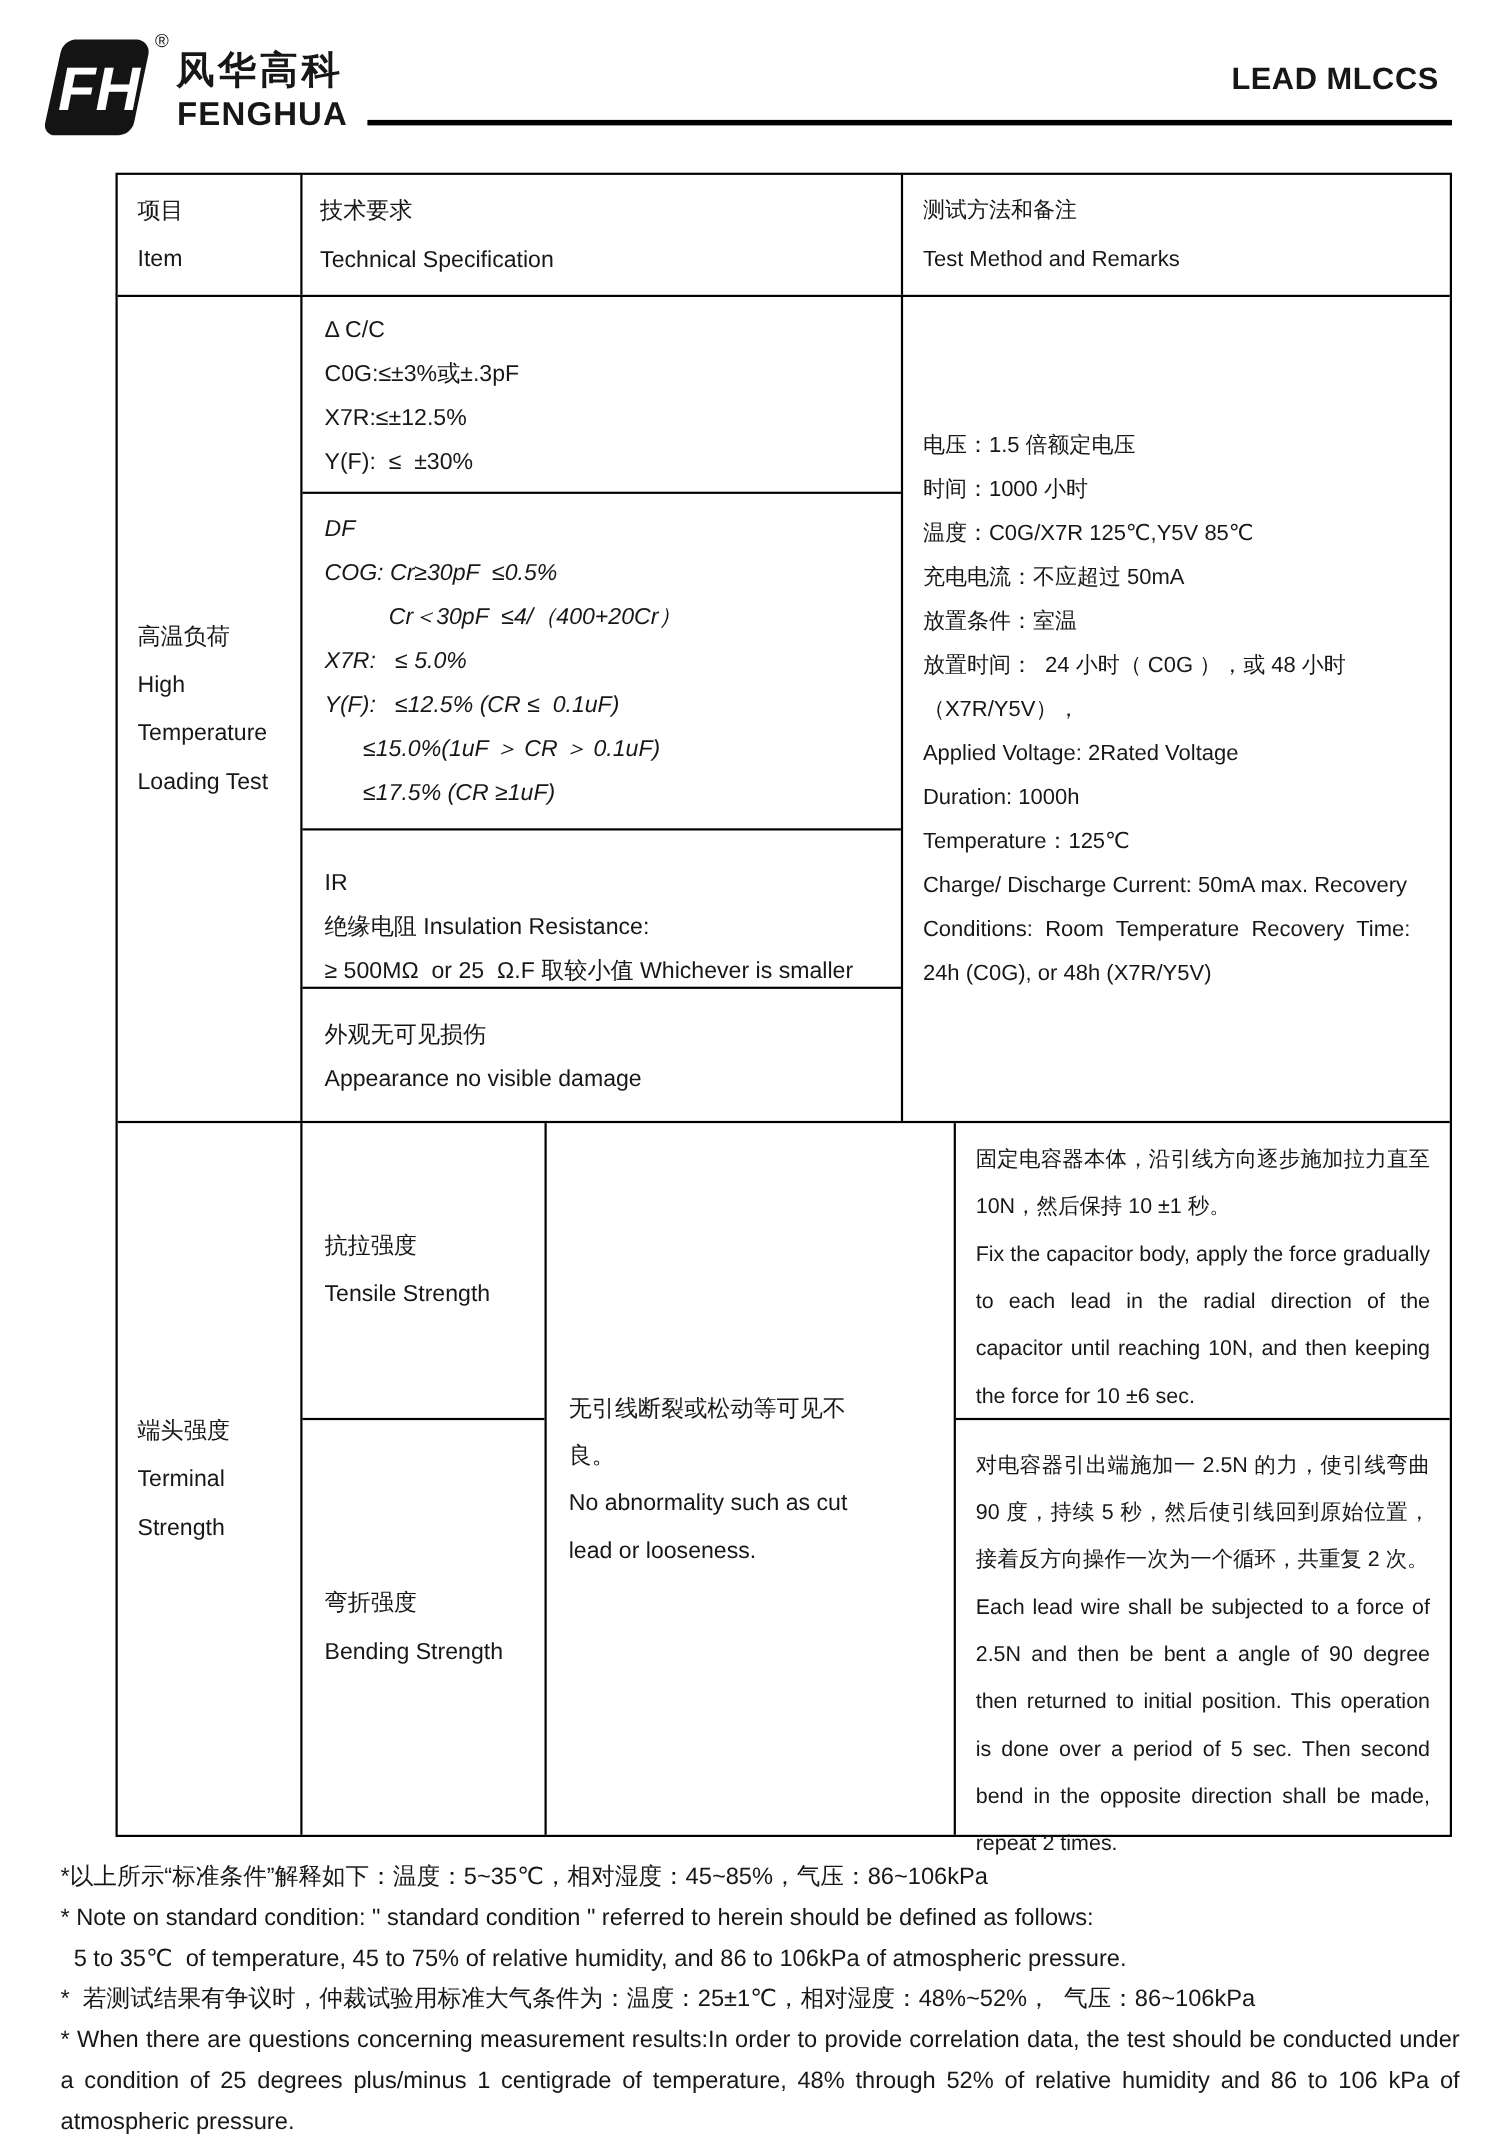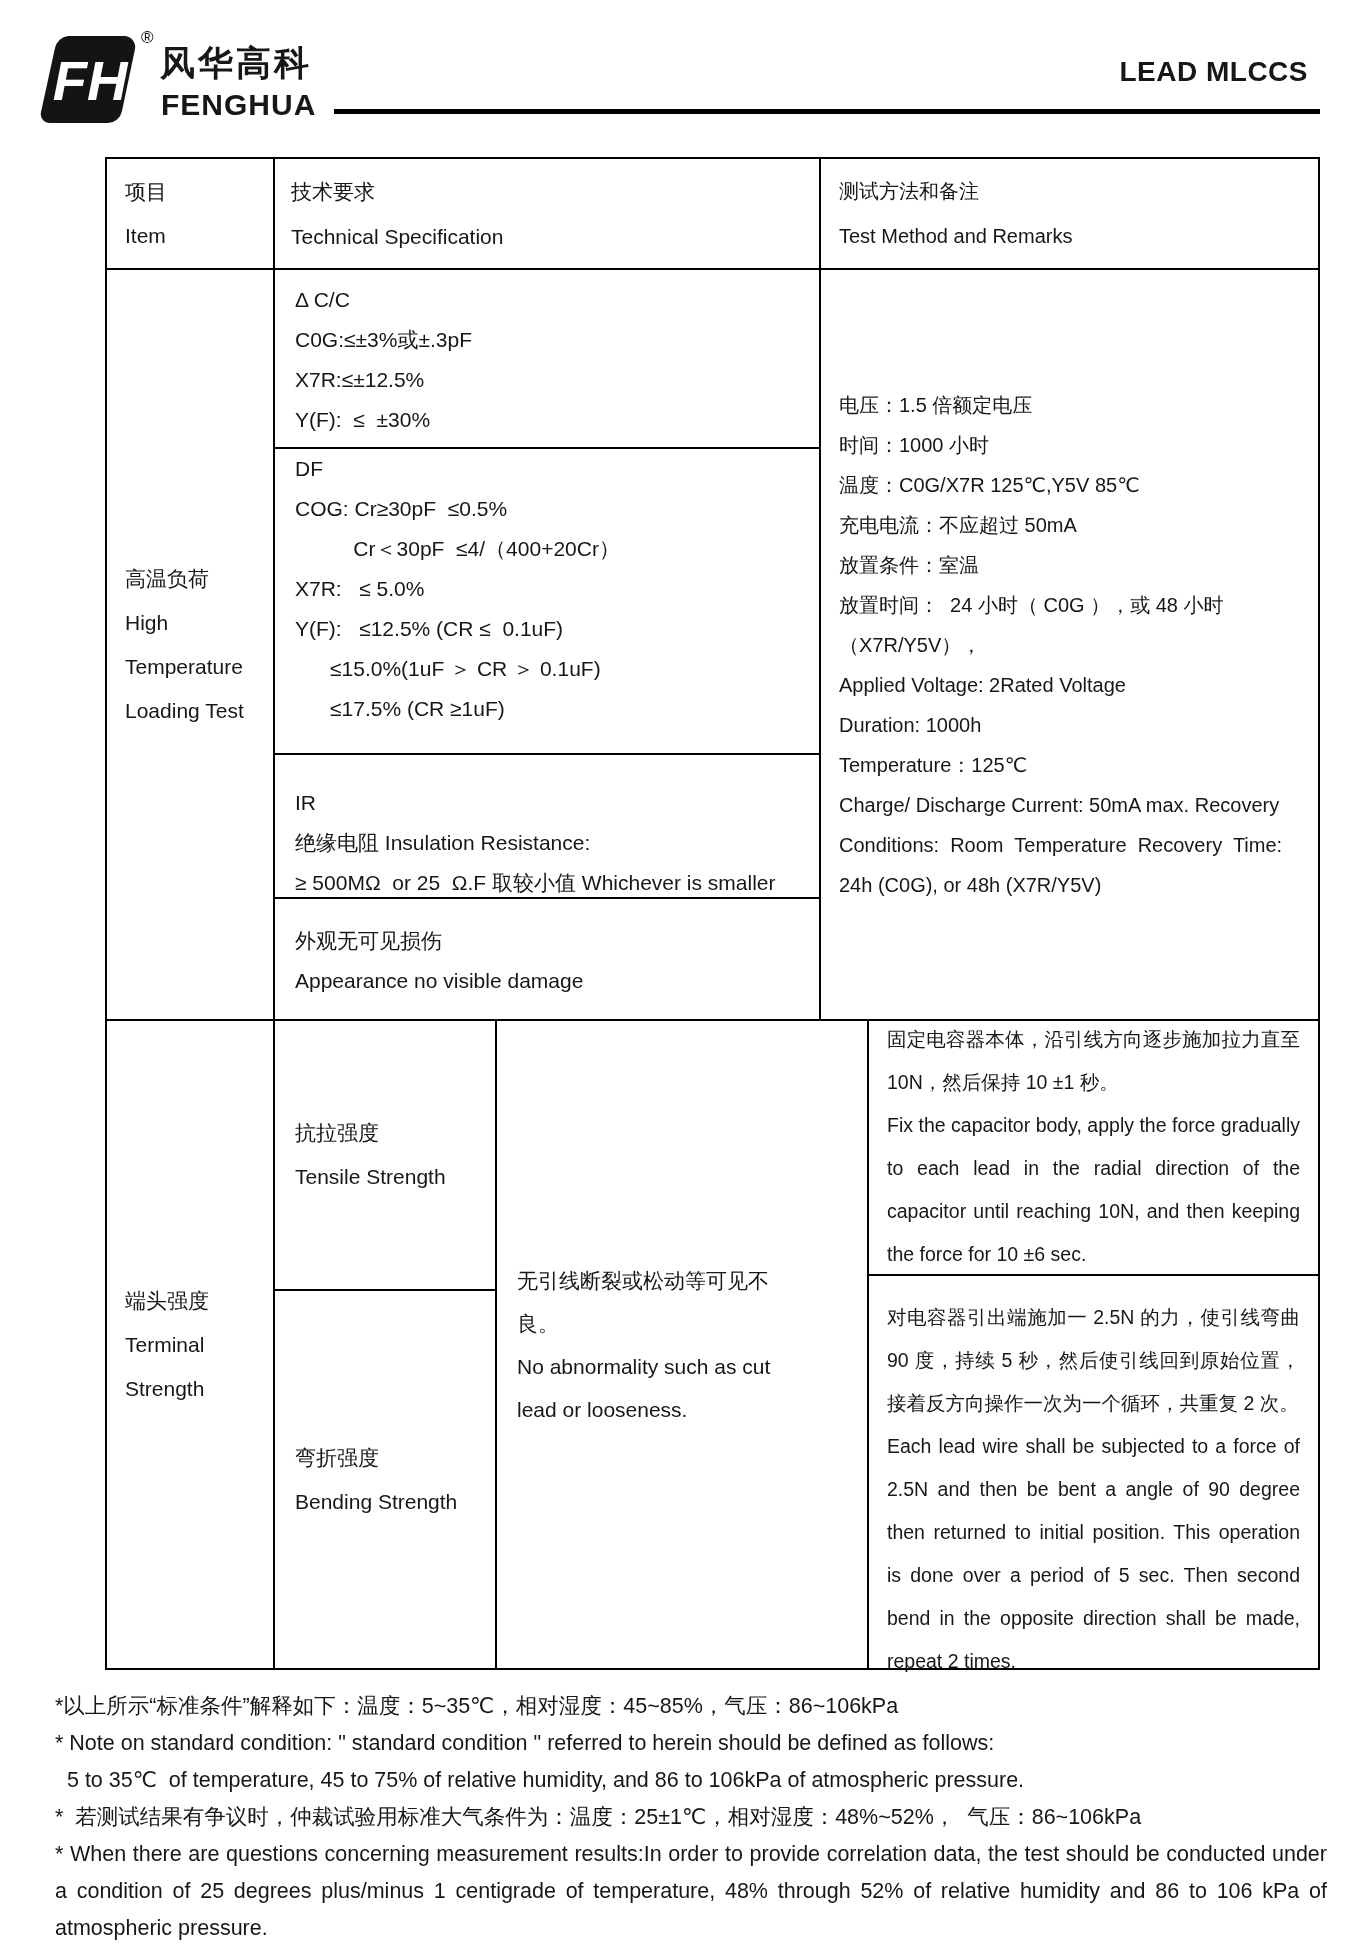--- a/index.html
+++ b/index.html
@@ -26,29 +26,29 @@
   .t-head { height:111px; }
   .r1 { height:751px; }
   .c  { border-right:2px solid #000; min-width:0; }
   .c.last { border-right:none; }
   .c1  { width:168px; }
   .c2  { width:546px; }
   .c2a { width:222px; }
   .c2b { width:372px; }
   .c3  { flex:1; }
   .vcent { display:flex; flex-direction:column; justify-content:center; }
-  .stack { display:flex; flex-direction:column;justify-content:center; }
+  .stack { display:flex; flex-direction:column; }
   .blk { border-bottom:2px solid #000; }
   .blk.last { border-bottom:none; flex:1; }
   .tline { white-space:pre-wrap; line-height:40px; padding-left:20px; padding-right:8px; }
   .hcell .tline { line-height:45px; padding-left:16px; }
   .c1 .tline { padding-left:18px; line-height:44px; }
   .lbl .tline { line-height:44px; }
   .b-dcc { height:179px; padding-top:10px; }
-  .b-df  { height:306px; padding-top:0; }
+  .b-df  { height:306px; padding-top:12px;font-style:italic; }
   .b-ir  { height:144px; padding-top:28px; }
   .b-app { padding-top:22px; }
   .b-tens { height:270px; }
   .m-tens { height:270px; padding:12px 18px 0 18px; }
   .m-bend { padding:20px 18px 0 18px; }
   .c3 .tline { padding-left:18px; font-size:20px; }
   .mpara { font-size:19.5px; line-height:43px; text-align:justify; white-space:pre-wrap; }
   .c2b { padding-left:20px; }
   .c2b .para { width:262px; font-size:21px; line-height:43px; white-space:pre-wrap; }
   

